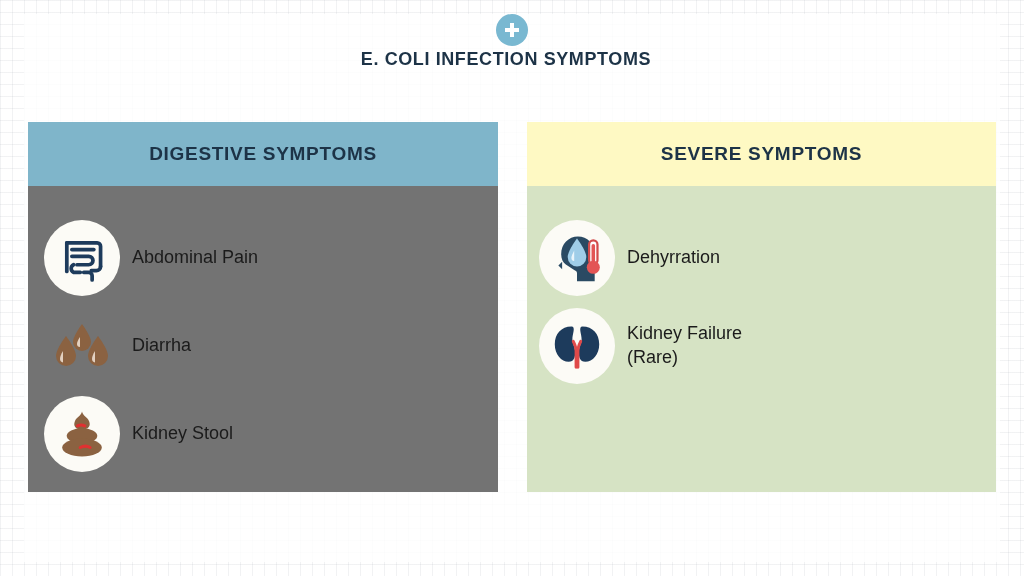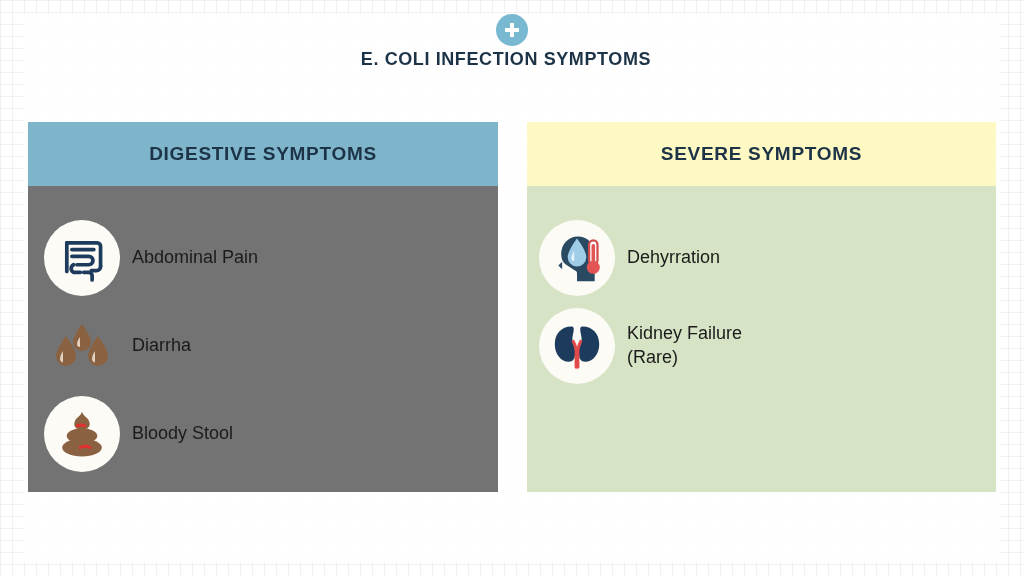--- a/index.html
+++ b/index.html
@@ -141,21 +141,21 @@
           <div class="icon-disc">
             <svg width="54" height="52" viewBox="0 0 60 56" aria-hidden="true">
               <path d="M30 3 c-1 5 -6 6 -8 11 c-2 5 1 9 8 9 c7 0 10 -4 8 -9 c-2 -5 -7 -6 -8 -11 z" fill="#8b6241"></path>
               <ellipse cx="30" cy="30" rx="17" ry="8.5" fill="#8b6241"></ellipse>
               <ellipse cx="30" cy="43" rx="22" ry="10" fill="#8b6241"></ellipse>
               <path d="M25 19 q4 -2 8 0" stroke="#e03131" stroke-width="3.4" fill="none" stroke-linecap="round"></path>
               <path d="M28 43 q6 -3 11 0" stroke="#e03131" stroke-width="3.4" fill="none" stroke-linecap="round"></path>
             </svg>
           </div>
         </div>
-        <div class="sym-label">Bloody Stool</div>
+        <div class="sym-label">Kidney Stool</div>
       </div>
 
     </div>
   </section>
 
   <section class="panel panel--right">
     <div class="panel-header">SEVERE SYMPTOMS</div>
     <div class="panel-body">
 
       <div class="sym-row">

